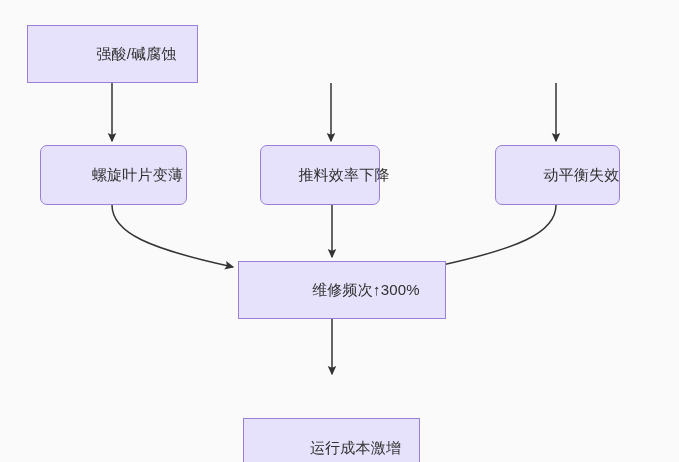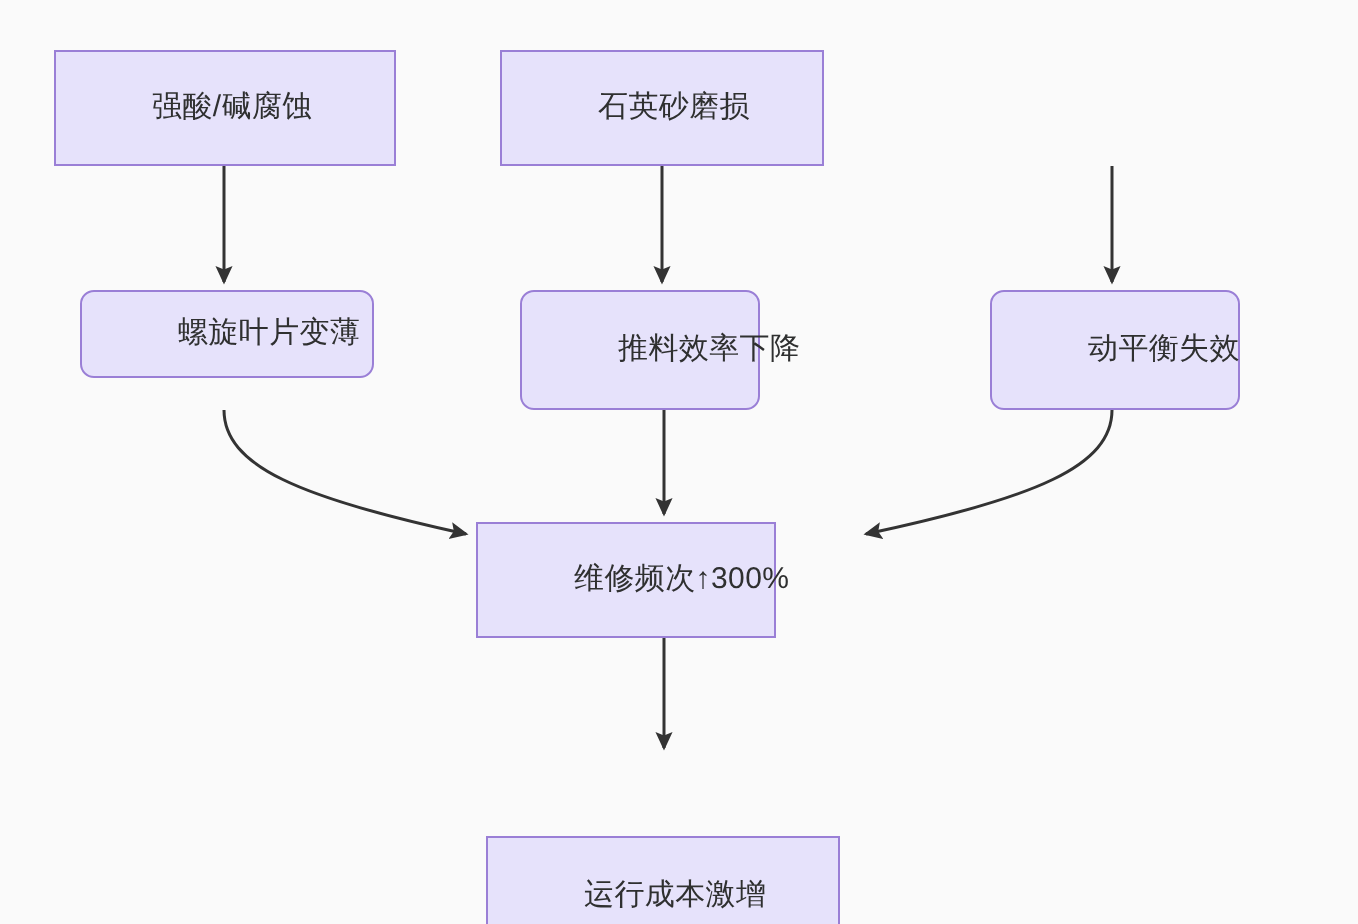--- a/index.html
+++ b/index.html
@@ -26,21 +26,21 @@
     width: 679px;
     height: 462px;
   }
   .node {
     position: absolute;
     box-sizing: border-box;
     background: #e6e2fb;
     border: 1.4px solid #9a7fd6;
     display: flex;
     align-items: center;
-    justify-content: flex-start;
+    justify-content: center;
     text-align: center;
     color: #2f3030;
     font-size: 15px;
     line-height: 1.2;
     letter-spacing: 0.2px;
     white-space: nowrap;
     padding-left: 48px;
   }
   .node.rounded {
     border-radius: 7px;
@@ -73,38 +73,35 @@
 
     <path d="M 556 205 C 556 233, 518 249, 433 267" fill="none" stroke="#333333" stroke-width="1.5" marker-end="url(#arrowhead)"></path>
 
     <path d="M 332 319 L 332 374" fill="none" stroke="#333333" stroke-width="1.5" marker-end="url(#arrowhead)"></path>
   </svg>
 
   <div class="node" id="node-cause-acid" style="left:27px; top:25px; width:171px; height:58px;">
     <span class="node-label">强酸/碱腐蚀</span>
   </div>
 
-  <div class="node" id="node-cause-sand" style="left:250px; top:25px; width:162px; height:58px;">
-    <span class="node-label">石英砂磨损</span>
-  </div>
 
 
-  <div class="node rounded" id="node-effect-blade-thin" style="left:40px; top:145px; width:147px; height:44px;">
+  <div class="node rounded" id="node-effect-blade-thin" style="left:40px; top:145px; width:147px; height:60px;">
     <span class="node-label">螺旋叶片变薄</span>
   </div>
 
   <div class="node rounded" id="node-effect-feed-drop" style="left:260px; top:145px; width:120px; height:60px;">
     <span class="node-label">推料效率下降</span>
   </div>
 
   <div class="node rounded" id="node-effect-balance" style="left:495px; top:145px; width:125px; height:60px;">
     <span class="node-label">动平衡失效</span>
   </div>
 
-  <div class="node" id="node-result-repair" style="left:238px; top:261px; width:150px; height:58px;">
+  <div class="node" id="node-result-repair" style="left:238px; top:261px; width:208px; height:58px;">
     <span class="node-label">维修频次↑300%</span>
   </div>
 
   <div class="node" id="node-result-cost" style="left:243px; top:378px; width:177px; height:60px;margin-top:40px;">
     <span class="node-label">运行成本激增</span>
   </div>
 
 </div>
 
 </body></html>

